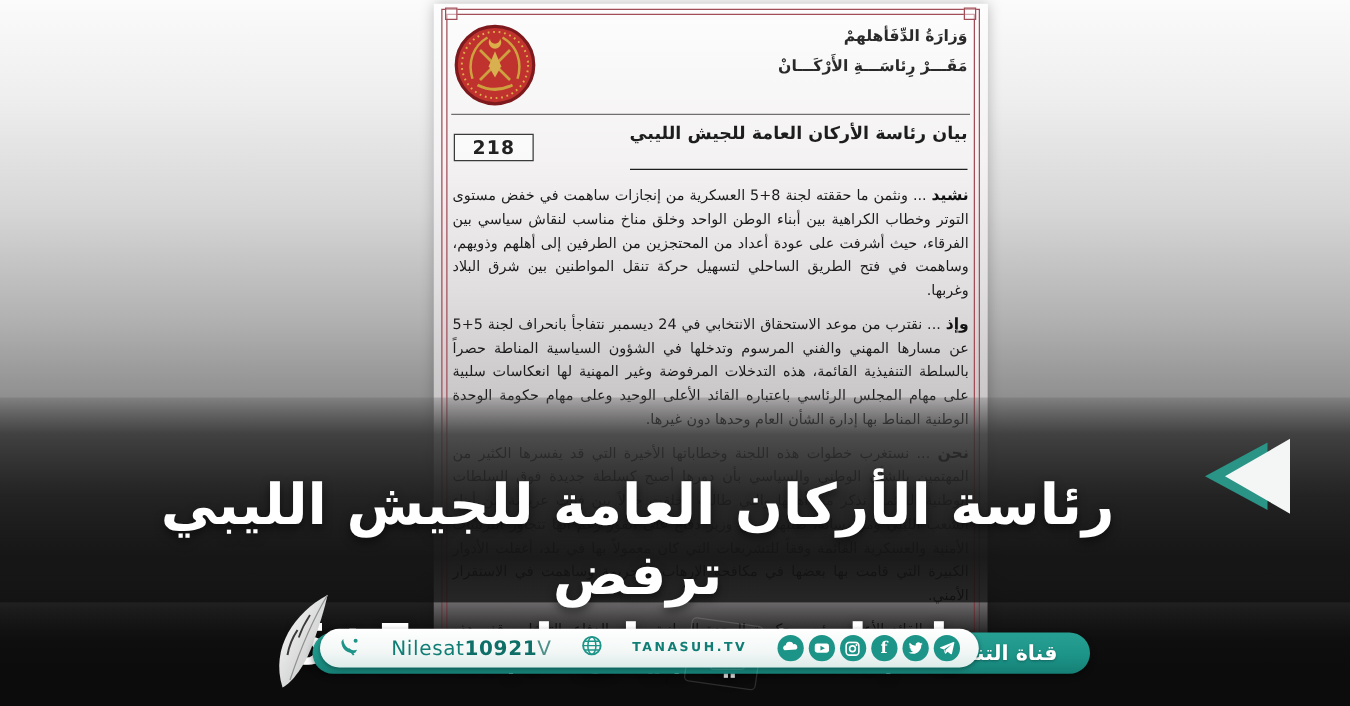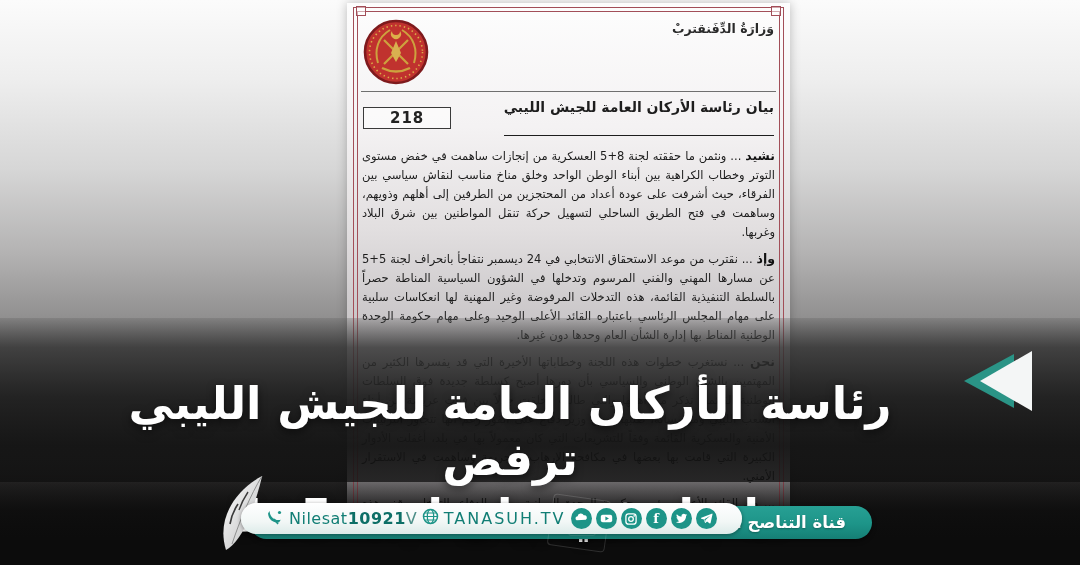--- a/index.html
+++ b/index.html
@@ -18,21 +18,21 @@
   .corner.tl{left:2px;top:-2px}.corner.tr{right:2px;top:-2px}
   .doc-inner{position:absolute;inset:8px 12px;direction:rtl;}
   .doc-header{display:flex;align-items:flex-start;justify-content:space-between;padding:6px 4px 4px;}
   .lh-right{text-align:right;font-weight:bold;color:#2a2a2a;font-size:12.5px;line-height:1.95;width:165px;}
   .emblem{width:66px;height:66px;flex:0 0 auto;margin-top:2px;}
   .lh-left{direction:rtl;text-align:right;font-weight:bold;color:#333;font-size:9.8px;line-height:2.05;width:128px;padding-top:8px;}
   .doc-rule{border:none;border-top:1.4px solid #6f6f6f;margin:2px 2px 0;}
   .title-row{display:flex;align-items:center;justify-content:space-between;padding:7px 4px 4px;}
   .doc-title{font-weight:bold;font-size:14px;color:#1d1d1d;border-bottom:1.6px solid #1d1d1d;padding-bottom:20px;margin-left:31px;}
   .doc-number{direction:ltr;border:1.3px solid #3a3a3a;background:rgba(255,255,255,.55);color:#222;
-    font-size:15px;font-weight:bold;padding:1px 26px;letter-spacing:1px;}
+    font-size:15px;font-weight:bold;padding:1px 14px;letter-spacing:1px;}
   .doc-body{padding:6px 3px 0;color:#1c1c1c;font-size:11.5px;line-height:19px;text-align:justify;}
   .doc-body p{margin:0 0 7px;}
   .lead{font-weight:bold;font-size:12.5px;color:#111;}
   
   .band{position:absolute;left:0;top:318px;width:1080px;height:164px;z-index:2;
     background:linear-gradient(180deg,rgba(96,96,96,.30) 0%,rgba(52,52,52,.82) 18%,rgba(30,30,30,.92) 48%,rgba(20,20,20,.95) 78%,rgba(14,14,14,.80) 100%);}
   .bottom-fade{position:absolute;left:0;top:482px;width:1080px;height:83px;z-index:2;
     background:linear-gradient(180deg,rgba(14,14,14,.25) 0%,rgba(12,12,12,.85) 35%,#0c0c0c 70%);}
   .headline{position:absolute;left:70px;top:348px;width:880px;z-index:3;direction:rtl;text-align:center;
     color:#ffffff;font-weight:bold;font-size:45px;line-height:56px;letter-spacing:-.5px;
@@ -43,49 +43,50 @@
   .feather{position:absolute;left:192px;top:12px;}
   .teal-pill{position:absolute;left:250px;top:44px;width:622px;height:33px;border-radius:17px;
     background:linear-gradient(180deg,#27a094 0%,#1d9488 55%,#157f75 100%);
     display:flex;align-items:center;justify-content:flex-end;padding:0 26px 0 0;box-sizing:border-box;
     box-shadow:0 2px 5px rgba(0,0,0,.45);}
   .teal-pill::before{content:"";position:absolute;left:300px;top:-9px;width:56px;height:50px;
     border:1px solid rgba(255,255,255,.14);border-radius:4px;transform:rotate(8deg);}
   .teal-pill::after{content:"";position:absolute;left:318px;top:2px;width:26px;height:26px;
     border:1px solid rgba(255,255,255,.12);border-radius:3px;}
   .channel-name{color:#fff;font-weight:bold;font-size:16.5px;direction:rtl;text-shadow:0 1px 2px rgba(0,0,0,.3);}
-  .white-pill{position:absolute;left:241px;top:41px;height:31px;border-radius:16px;
+  .white-pill{position:absolute;left:256px;top:41px;height:31px;border-radius:16px;
     background:linear-gradient(180deg,#ffffff 0%,#f2f7f6 60%,#dcebe9 100%);
-    display:flex;align-items:center;gap:5px;padding:0 25px;box-shadow:0 1px 4px rgba(0,0,0,.4);}
+    display:flex;align-items:center;gap:24px;padding:0 15px;box-shadow:0 1px 4px rgba(0,0,0,.4);}
   .freq{display:flex;align-items:baseline;color:#117e75;font-size:16px;}
   .freq .f-label{font-weight:500;letter-spacing:.5px;}
   .freq .f-value{font-weight:bold;color:#0d6f67;letter-spacing:.5px;}
   .freq .f-unit{font-weight:400;color:#4e8f89;}
-  .site{color:#117e75;font-weight:normal;font-size:16px;letter-spacing:2px;}
+  .site{color:#117e75;font-weight:bold;font-size:10px;letter-spacing:2px;}
   .socials{display:flex;align-items:center;gap:4px;}
   .soc{width:21px;height:21px;border-radius:50%;background:#1d9488;display:flex;align-items:center;justify-content:center;}
   .soc svg{display:block;}
   .soc .fb{color:#fff;font-size:13px;font-weight:bold;font-family:"DejaVu Serif","Liberation Serif",serif;line-height:1;}
 </style>
 </head>
 <body>
 
 <div class="stage">
 
   <div class="backdrop"></div>
 
   <div class="document">
     <div class="doc-frame">
       <span class="corner tl"></span>
       <span class="corner tr"></span>
     </div>
     <div class="doc-inner">
       <div class="doc-header">
         <div class="lh-right">
-          <div>وَزارَةُ الدِّفَنقتربْ</div>
+          <div>وَزارَةُ الدِّفَأهلهمْ</div>
+          <div>مَقَـــرْ رِئاسَـــةِ الأَرْكَـــانْ</div>
         </div>
         <div class="emblem">
           <svg width="66" height="66" viewBox="0 0 66 66">
             <circle cx="33" cy="33" r="31" fill="#c0322e" stroke="#7e1a1d" stroke-width="2.6"></circle>
             <circle cx="33" cy="33" r="26.5" fill="none" stroke="#dcae49" stroke-width="1.6" stroke-dasharray="1.4,3"></circle>
             <path d="M15,44 C11,31 15,18 27,11" fill="none" stroke="#cda23e" stroke-width="2"></path>
             <path d="M51,44 C55,31 51,18 39,11" fill="none" stroke="#cda23e" stroke-width="2"></path>
             <path d="M21,45 L45,21 M21,21 L45,45" stroke="#cda23e" stroke-width="2.2"></path>
             <polygon points="33,22 28,34 33,43 38,34" fill="#d9b050"></polygon>
             <path d="M29,12 a5,5 0 1,0 8,0 a4,4 0 1,1 -8,0" fill="#dcae49"></path>

